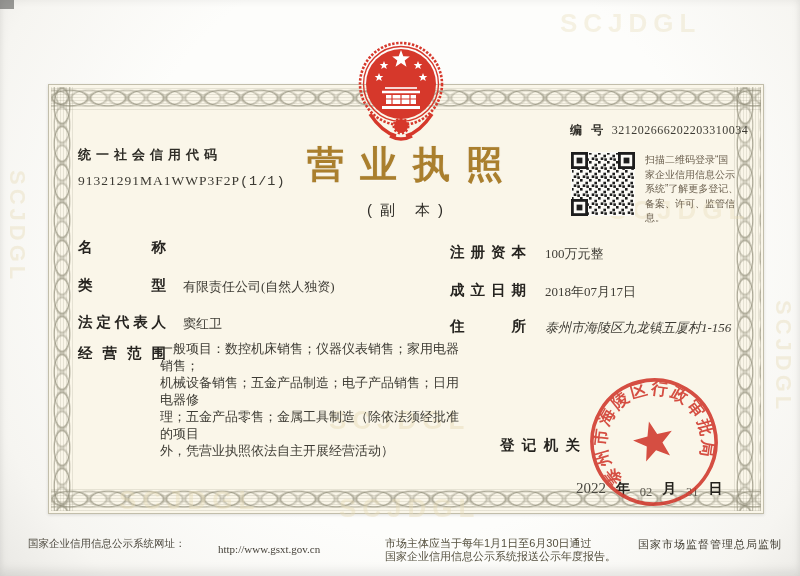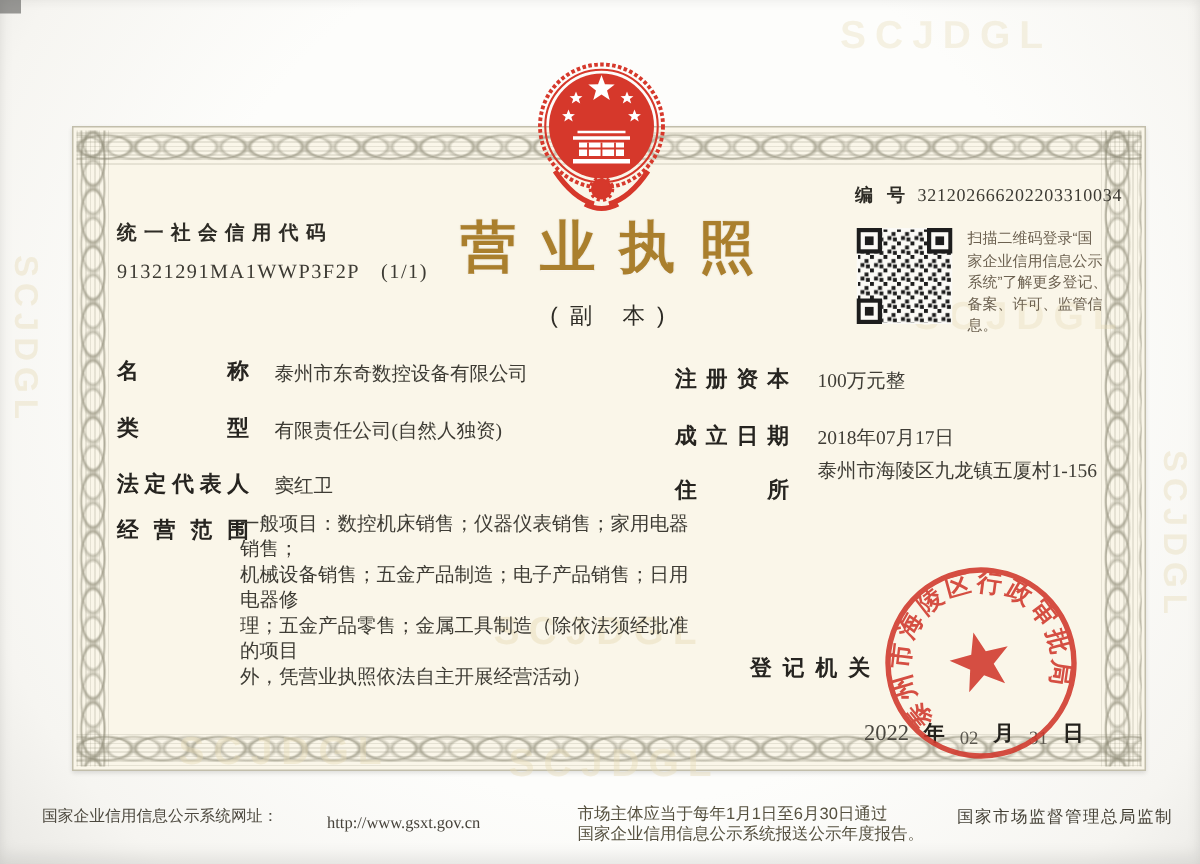--- a/index.html
+++ b/index.html
@@ -32,21 +32,21 @@
   .wm{position:absolute;font-weight:bold;color:#e7dbb6;letter-spacing:6px;
       font-size:26px;opacity:.55;pointer-events:none;}
   .wm.vert{writing-mode:vertical-rl;letter-spacing:4px;font-size:22px;opacity:.4;}
   
   .emblem{position:absolute;left:356px;top:36px;width:90px;height:112px;z-index:5;}
   
   .credit{position:absolute;left:78px;top:146px;}
   .credit .lbl{font-weight:bold;font-size:13px;letter-spacing:5px;color:#2e2c26;}
   .credit .code{margin-top:9px;font-family:"Liberation Serif",serif;font-size:13.5px;
                 letter-spacing:1px;color:#3c3a33;}
-  .credit .copy{margin-left:14px;}
+  .credit .copy{font-family:Liberation Mono, monospace;}
   .titleblk{position:absolute;left:250px;top:140px;width:310px;text-align:center;z-index:6;}
   .titleblk .t{font-family:"DejaVu Serif",serif;font-weight:bold;font-size:37px;
                letter-spacing:16px;text-indent:16px;color:#aa7f2d;
                text-shadow:0 1px 0 rgba(255,255,255,.6), 0 0 1px rgba(120,85,20,.4);}
   .titleblk .s{margin-top:11px;font-size:15px;letter-spacing:8px;text-indent:8px;color:#2e2c26;}
   .serial{position:absolute;left:570px;top:122px;font-size:12px;white-space:nowrap;}
   .serial .lbl{font-weight:bold;letter-spacing:3px;color:#2e2c26;}
   .serial .num{font-family:"Liberation Serif",serif;margin-left:2px;color:#3c3a33;letter-spacing:.5px;}
   .qr{position:absolute;left:571px;top:152px;width:64px;height:64px;}
   .qrcap{position:absolute;left:645px;top:153px;width:100px;font-size:10px;line-height:14.5px;
@@ -155,42 +155,41 @@
         <rect x="2.8" y="49.8" width="11.4" height="11.4" fill="#fbfaf6"></rect>
         <rect x="5.6" y="52.6" width="5.8" height="5.8" fill="#1d1d1d"></rect>
     </g>
   </svg>
   <div class="qrcap">扫描二维码登录“国
 家企业信用信息公示
 系统”了解更多登记、
 备案、许可、监管信息。</div>
 
   <div class="lblL" style="left:78px;top:238px;">名称</div>
-  <div class="val" style="left:183px;top:240px;">泰州市东奇数控设备有限公司</div>
 
   <div class="lblL" style="left:78px;top:276px;">类型</div>
   <div class="val" style="left:183px;top:278px;">有限责任公司(自然人独资)</div>
 
   <div class="lblL" style="left:78px;top:313px;">法定代表人</div>
   <div class="val" style="left:183px;top:315px;">窦红卫</div>
 
   <div class="lblL" style="left:78px;top:344px;">经营范围</div>
   <div class="val pre" style="left:160px;top:340px;width:310px;">一般项目：数控机床销售；仪器仪表销售；家用电器销售；
 机械设备销售；五金产品制造；电子产品销售；日用电器修
 理；五金产品零售；金属工具制造（除依法须经批准的项目
 外，凭营业执照依法自主开展经营活动）</div>
 
   <div class="lblR" style="left:450px;top:243px;">注册资本</div>
   <div class="val" style="left:545px;top:245px;">100万元整</div>
 
   <div class="lblR" style="left:450px;top:281px;">成立日期</div>
   <div class="val" style="left:545px;top:283px;">2018年07月17日</div>
 
   <div class="lblR" style="left:450px;top:317px;">住所</div>
-  <div class="val" style="left:545px;top:305px;">泰州市海陵区九龙镇五厦村1-156</div>
+  <div class="val" style="left:545px;top:319px;font-style:italic;">泰州市海陵区九龙镇五厦村1-156</div>
 
   <div class="reglbl">登记机关</div>
 
   <svg class="seal" viewBox="0 0 152 152">
     <defs>
       <path id="sealArc" d="M 38.5 106 A 48 48 0 1 1 113.5 106" fill="none"></path>
     </defs>
     <circle cx="76" cy="76" r="62" fill="none" stroke="#d0372b" stroke-width="3.6"></circle>
     <polygon fill="#d0372b" points="76,55 81,69.1 95.97,69.5 84.08,78.6 88.34,93 76,84.5 63.66,93 67.92,78.6 56.03,69.5 71,69.1"></polygon>
     <text fill="#d0372b" font-size="16.5" font-weight="bold" letter-spacing="2.5">

